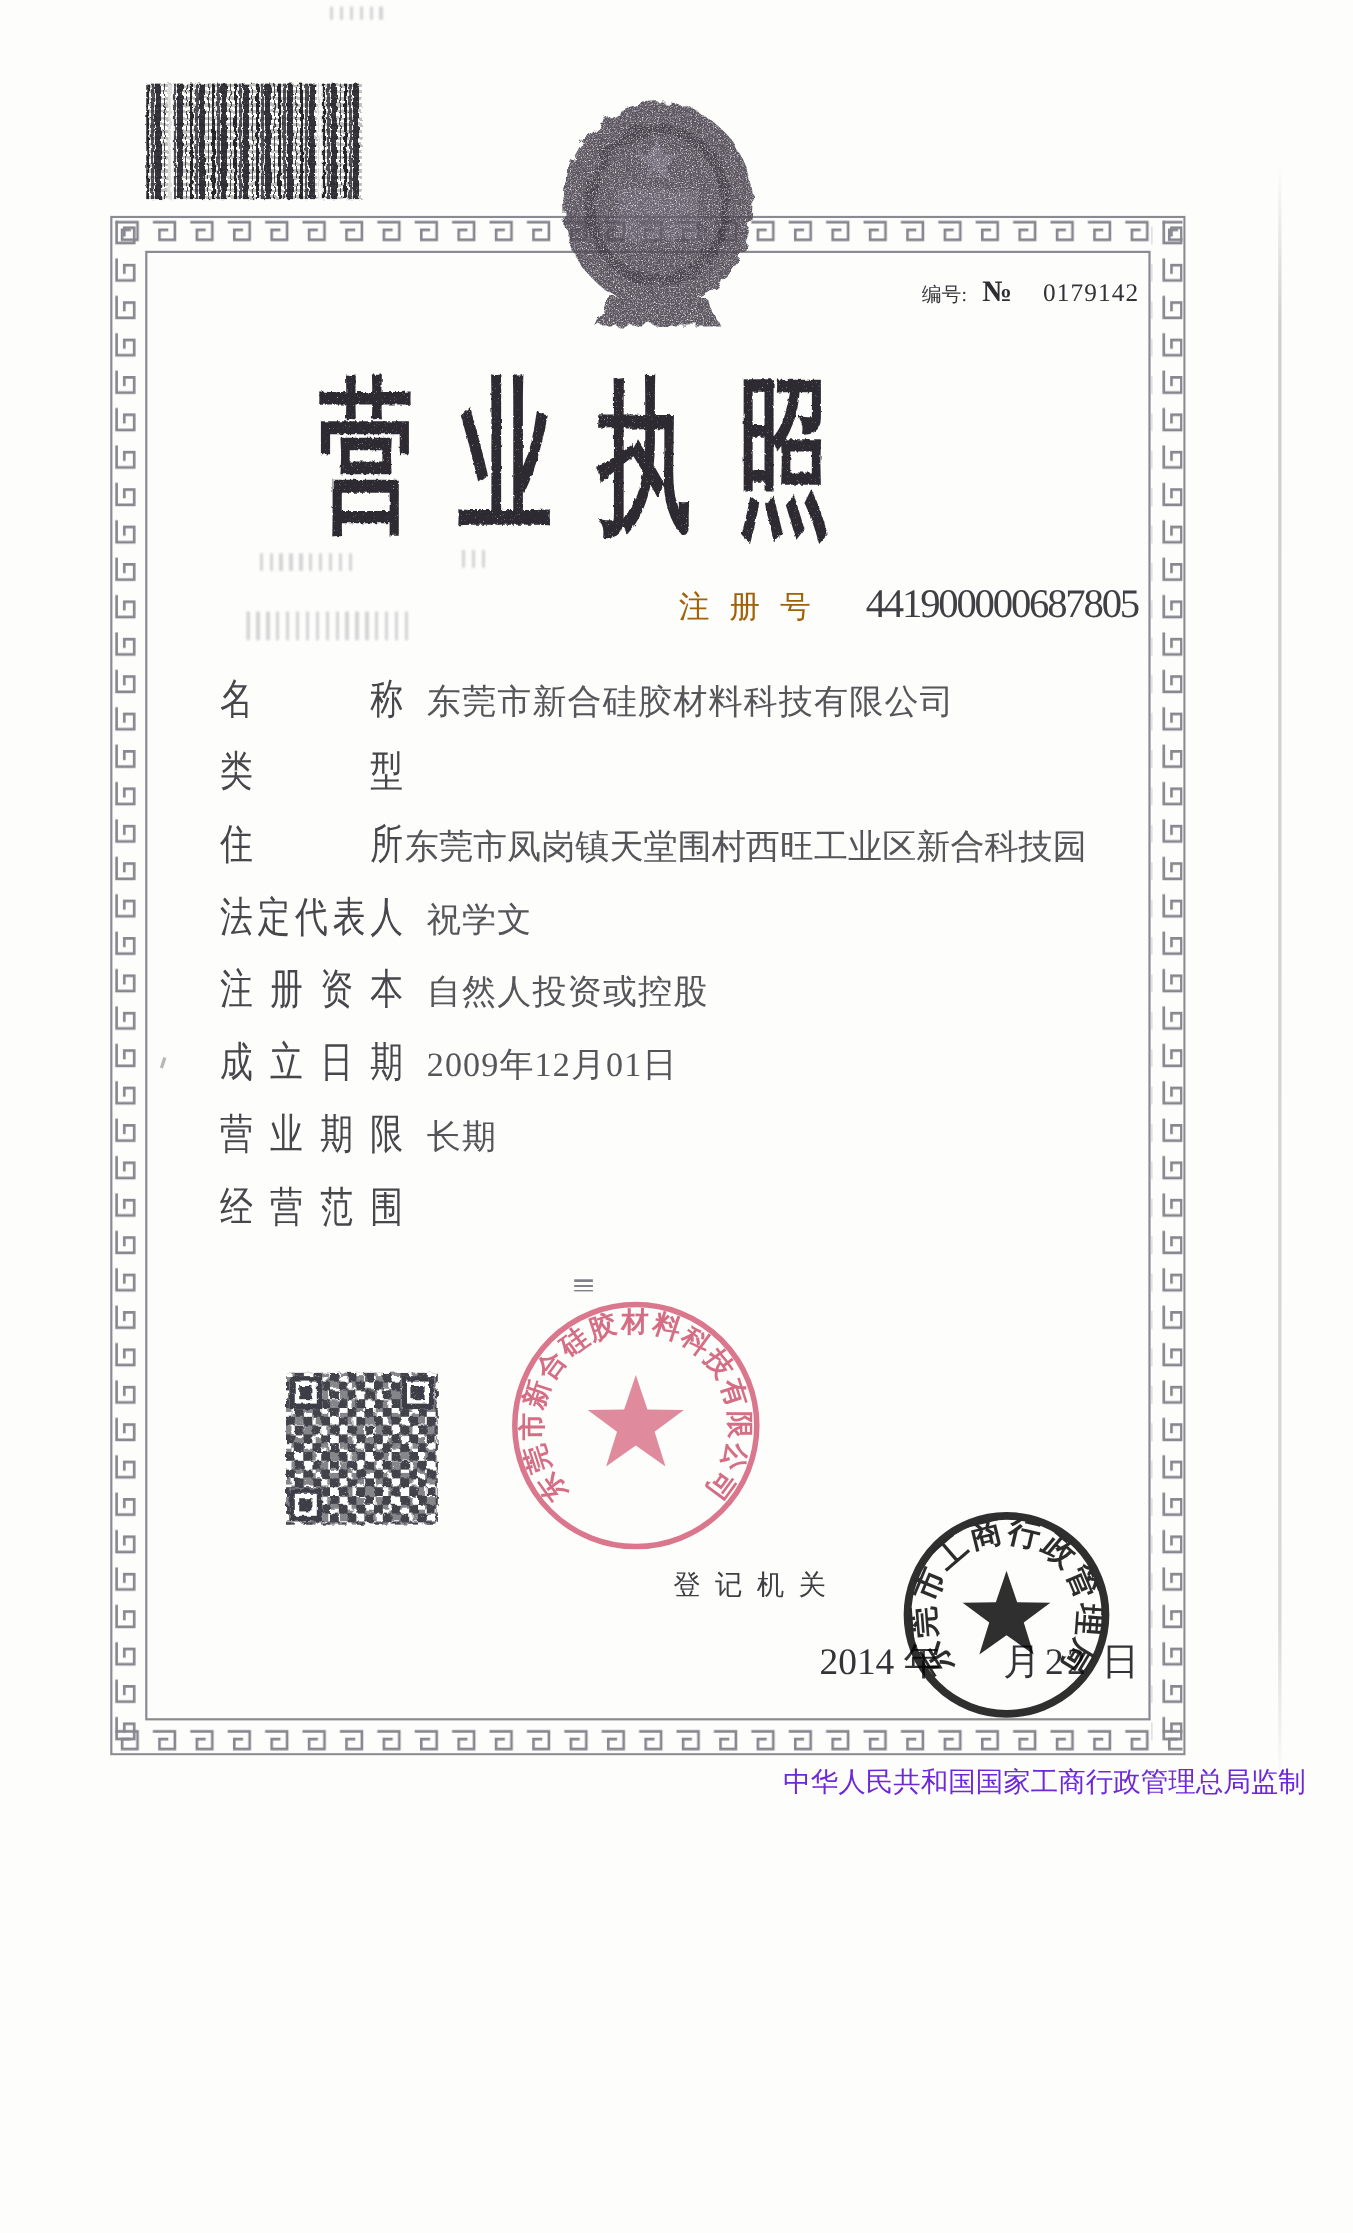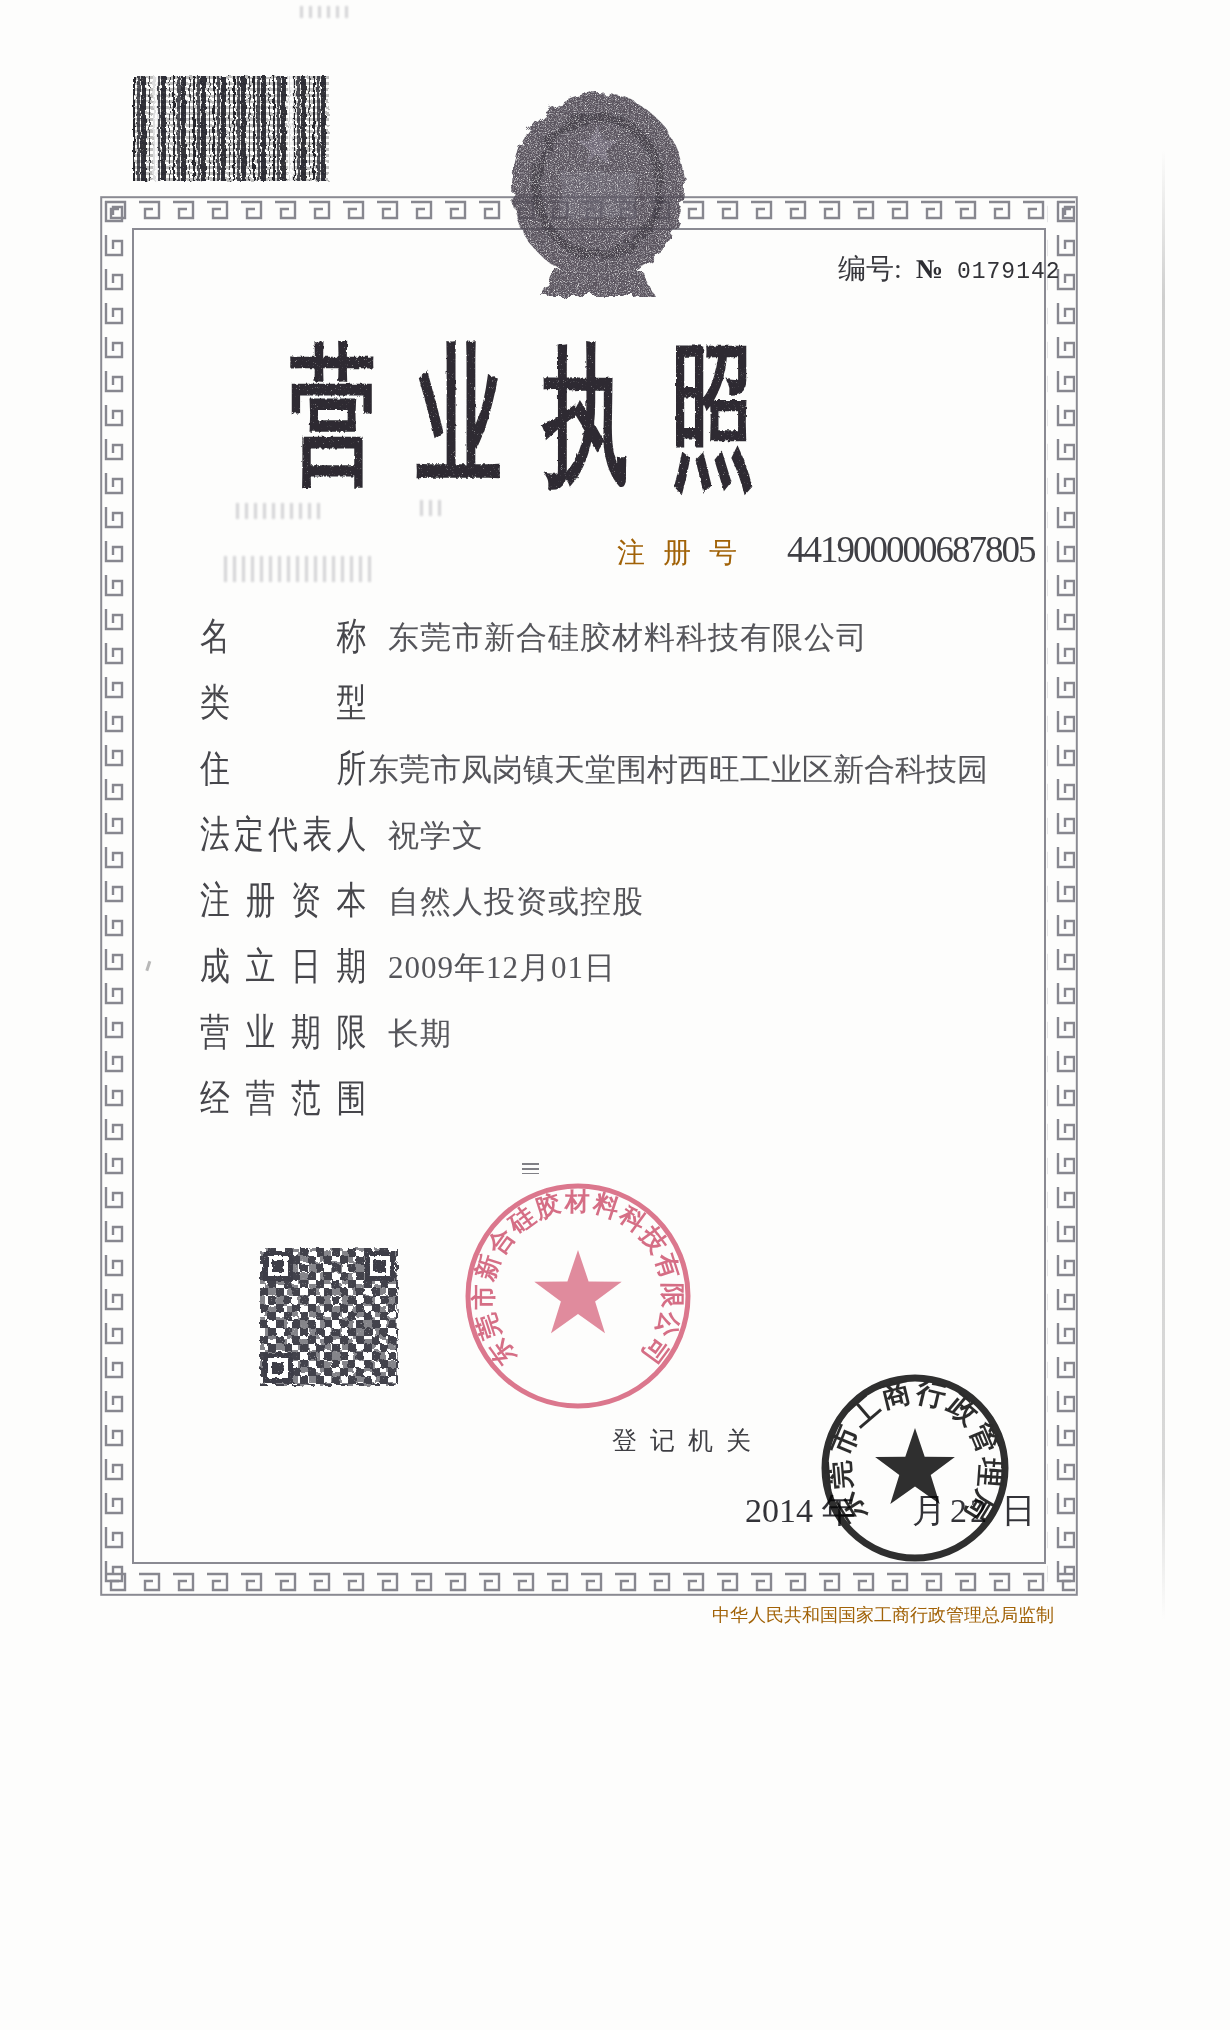--- a/index.html
+++ b/index.html
@@ -24,24 +24,24 @@
       repeating-linear-gradient(0deg,rgba(44,44,50,.30) 0 3px,transparent 3px 6px);}
 
   
   .emblem{position:absolute;left:503px;top:88px;width:190px;height:212px;z-index:3;opacity:.94;}
 
   
   .frame{position:absolute;left:100px;top:196px;z-index:1;}
 
   
   .serial{position:absolute;left:838px;top:250px;z-index:2;white-space:nowrap;}
-  .serial .lbl{font-size:28px;color:#37373c;}
+  .serial .lbl{font-size:18px;color:#37373c;}
   .serial .no-sign{font-size:27px;font-weight:bold;margin-left:10px;color:#2d2d32;}
-  .serial .num{font-family:Liberation Mono, monospace;font-size:23px;
-               letter-spacing:1px;margin-left:10px;color:#323237;}
+  .serial .num{font-family:Liberation Serif, serif;font-size:23px;
+               letter-spacing:1px;margin-left:24px;color:#323237;}
 
   .title{position:absolute;left:290px;top:338px;z-index:2;white-space:nowrap;
          font-family:"DejaVu Sans","Liberation Sans",sans-serif;font-weight:700;
          font-size:150px;line-height:155px;letter-spacing:72px;color:#2f2c32;
          transform:scaleX(0.57);transform-origin:0 0;filter:url(#roughink);}
 
   .regno{position:absolute;left:617px;top:528px;z-index:2;white-space:nowrap;}
   .regno .lbl{display:inline-block;font-size:28px;letter-spacing:18px;color:#a16207;}
   .regno .num{display:inline-block;font-size:37px;letter-spacing:-2px;margin-left:28px;color:#3f3f44;}
 
@@ -72,21 +72,21 @@
         repeating-conic-gradient(from 0deg,#43434b 0% 25%,transparent 25% 50%),
         repeating-conic-gradient(from 0deg,rgba(67,67,75,.65) 0% 25%,transparent 25% 50%);
       background-size:16px 16px,22px 22px;background-position:0 0,5px 3px;}
   .finder{position:absolute;width:30px;height:30px;border:5px solid #3e3e46;background:#fff;box-sizing:border-box;}
   .finder i{position:absolute;left:4px;top:4px;width:12px;height:12px;background:#3e3e46;display:block;}
   .finder.tl{left:3px;top:3px;} .finder.tr{right:3px;top:3px;} .finder.bl{left:3px;bottom:3px;}
 
   
   .footer-left{position:absolute;left:103px;top:1606px;font-size:23px;color:#4a4a4f;white-space:nowrap;
                font-family:"Liberation Serif","DejaVu Serif",serif;}
-  .footer-right{position:absolute;left:712px;top:1603px;font-size:18px;color:#a16207;white-space:nowrap;}
+  .footer-right{position:absolute;left:712px;top:1603px;font-size:25px;color:#6d28d9;white-space:nowrap;}
 </style>
 </head>
 <body>
 
 <div id="page">
 
   <svg width="0" height="0" style="position:absolute">
     <defs>
       <filter id="roughink" x="-8%" y="-8%" width="116%" height="116%">
         <feTurbulence type="fractalNoise" baseFrequency="0.18" numOctaves="2" seed="4" result="w"></feTurbulence>

